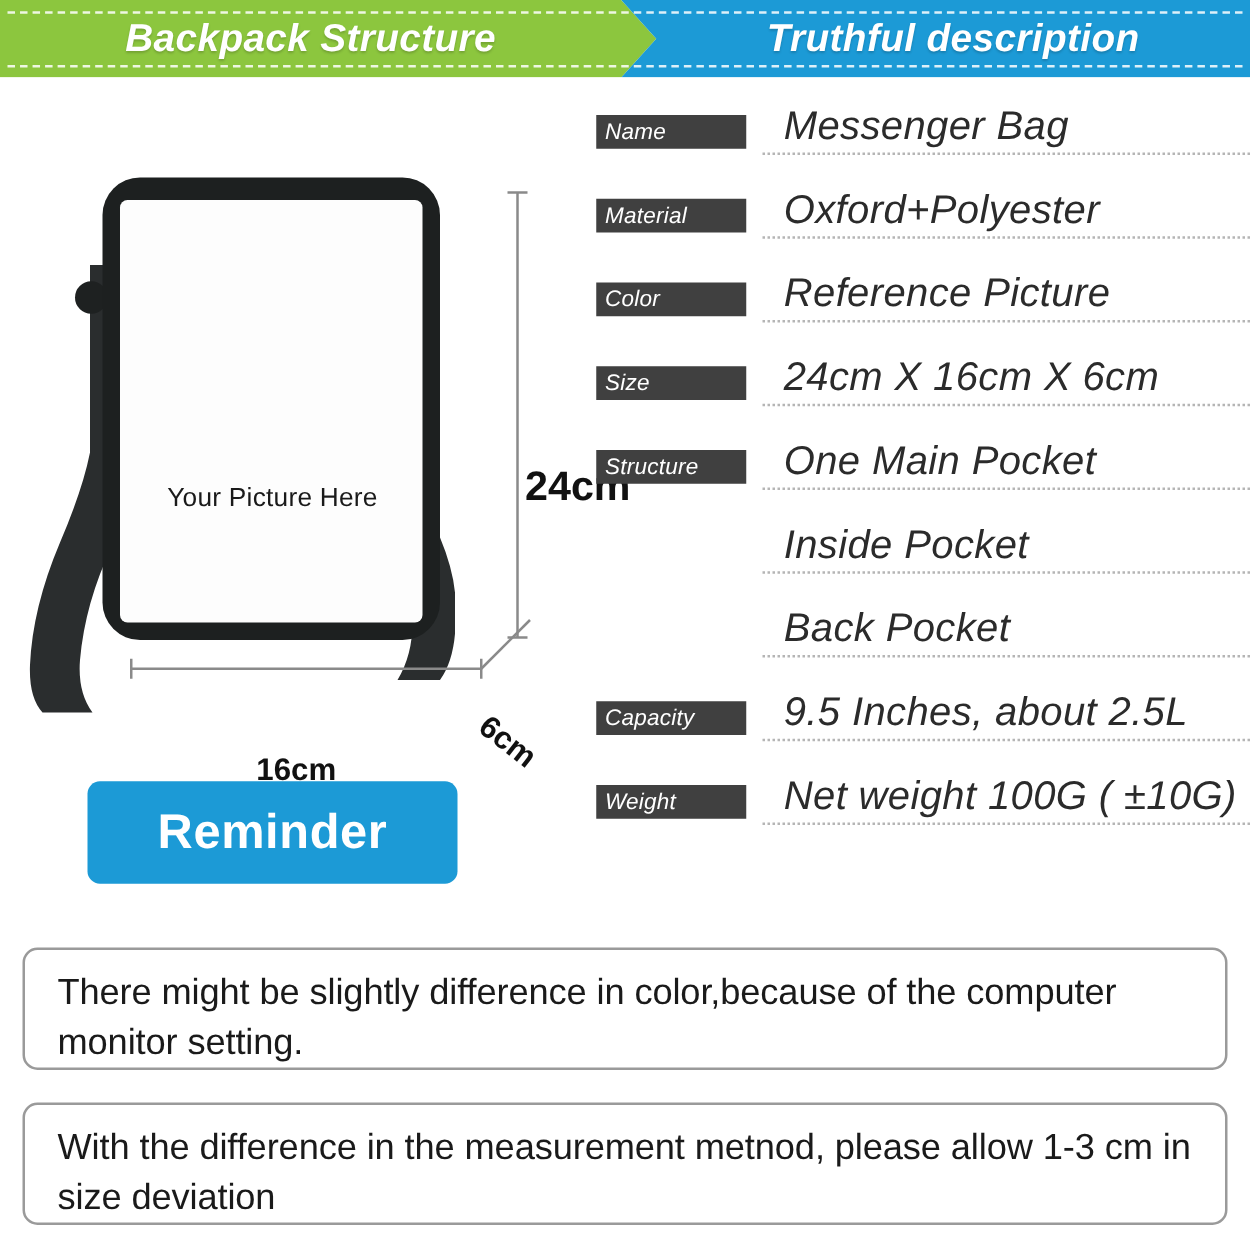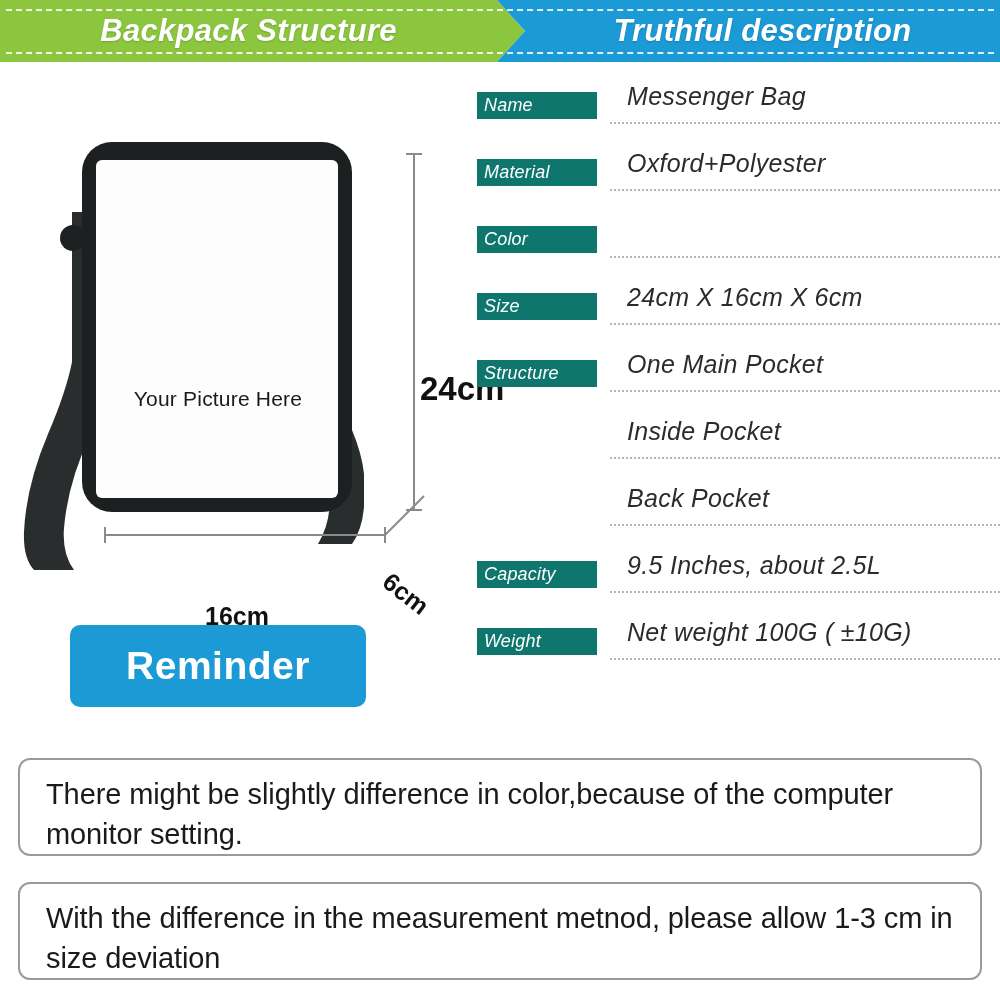--- a/index.html
+++ b/index.html
@@ -119,36 +119,36 @@
   .spec-row {
     position: relative;
     height: 67px;
   }
   .spec-badge {
     position: absolute;
     left: 5px;
     top: 14px;
     width: 120px;
     height: 27px;
-    background: #0f766e;
+    background: #404040;
     color: #ffffff;
     font-style: italic;
     font-size: 18px;
     line-height: 27px;
     padding-left: 7px;
     box-sizing: border-box;
     letter-spacing: 0.2px;
   }
   .spec-value {
     position: absolute;
     left: 155px;
     top: 4px;
     right: 0;
     font-style: italic;
-    font-size: 25px;
+    font-size: 32px;
     color: #2b2b2b;
     white-space: nowrap;
     letter-spacing: 0.3px;
   }
   .spec-dots {
     position: absolute;
     left: 138px;
     right: 0;
     top: 44px;
     height: 0;
@@ -232,20 +232,21 @@
   </div>
 
   <div class="spec-row">
     <div class="spec-badge">Material</div>
     <div class="spec-value">Oxford+Polyester</div>
     <div class="spec-dots"></div>
   </div>
 
   <div class="spec-row">
     <div class="spec-badge">Color</div>
+    <div class="spec-value">Reference Picture</div>
     <div class="spec-dots"></div>
   </div>
 
   <div class="spec-row">
     <div class="spec-badge">Size</div>
     <div class="spec-value">24cm X 16cm X 6cm</div>
     <div class="spec-dots"></div>
   </div>
 
   <div class="spec-row">

